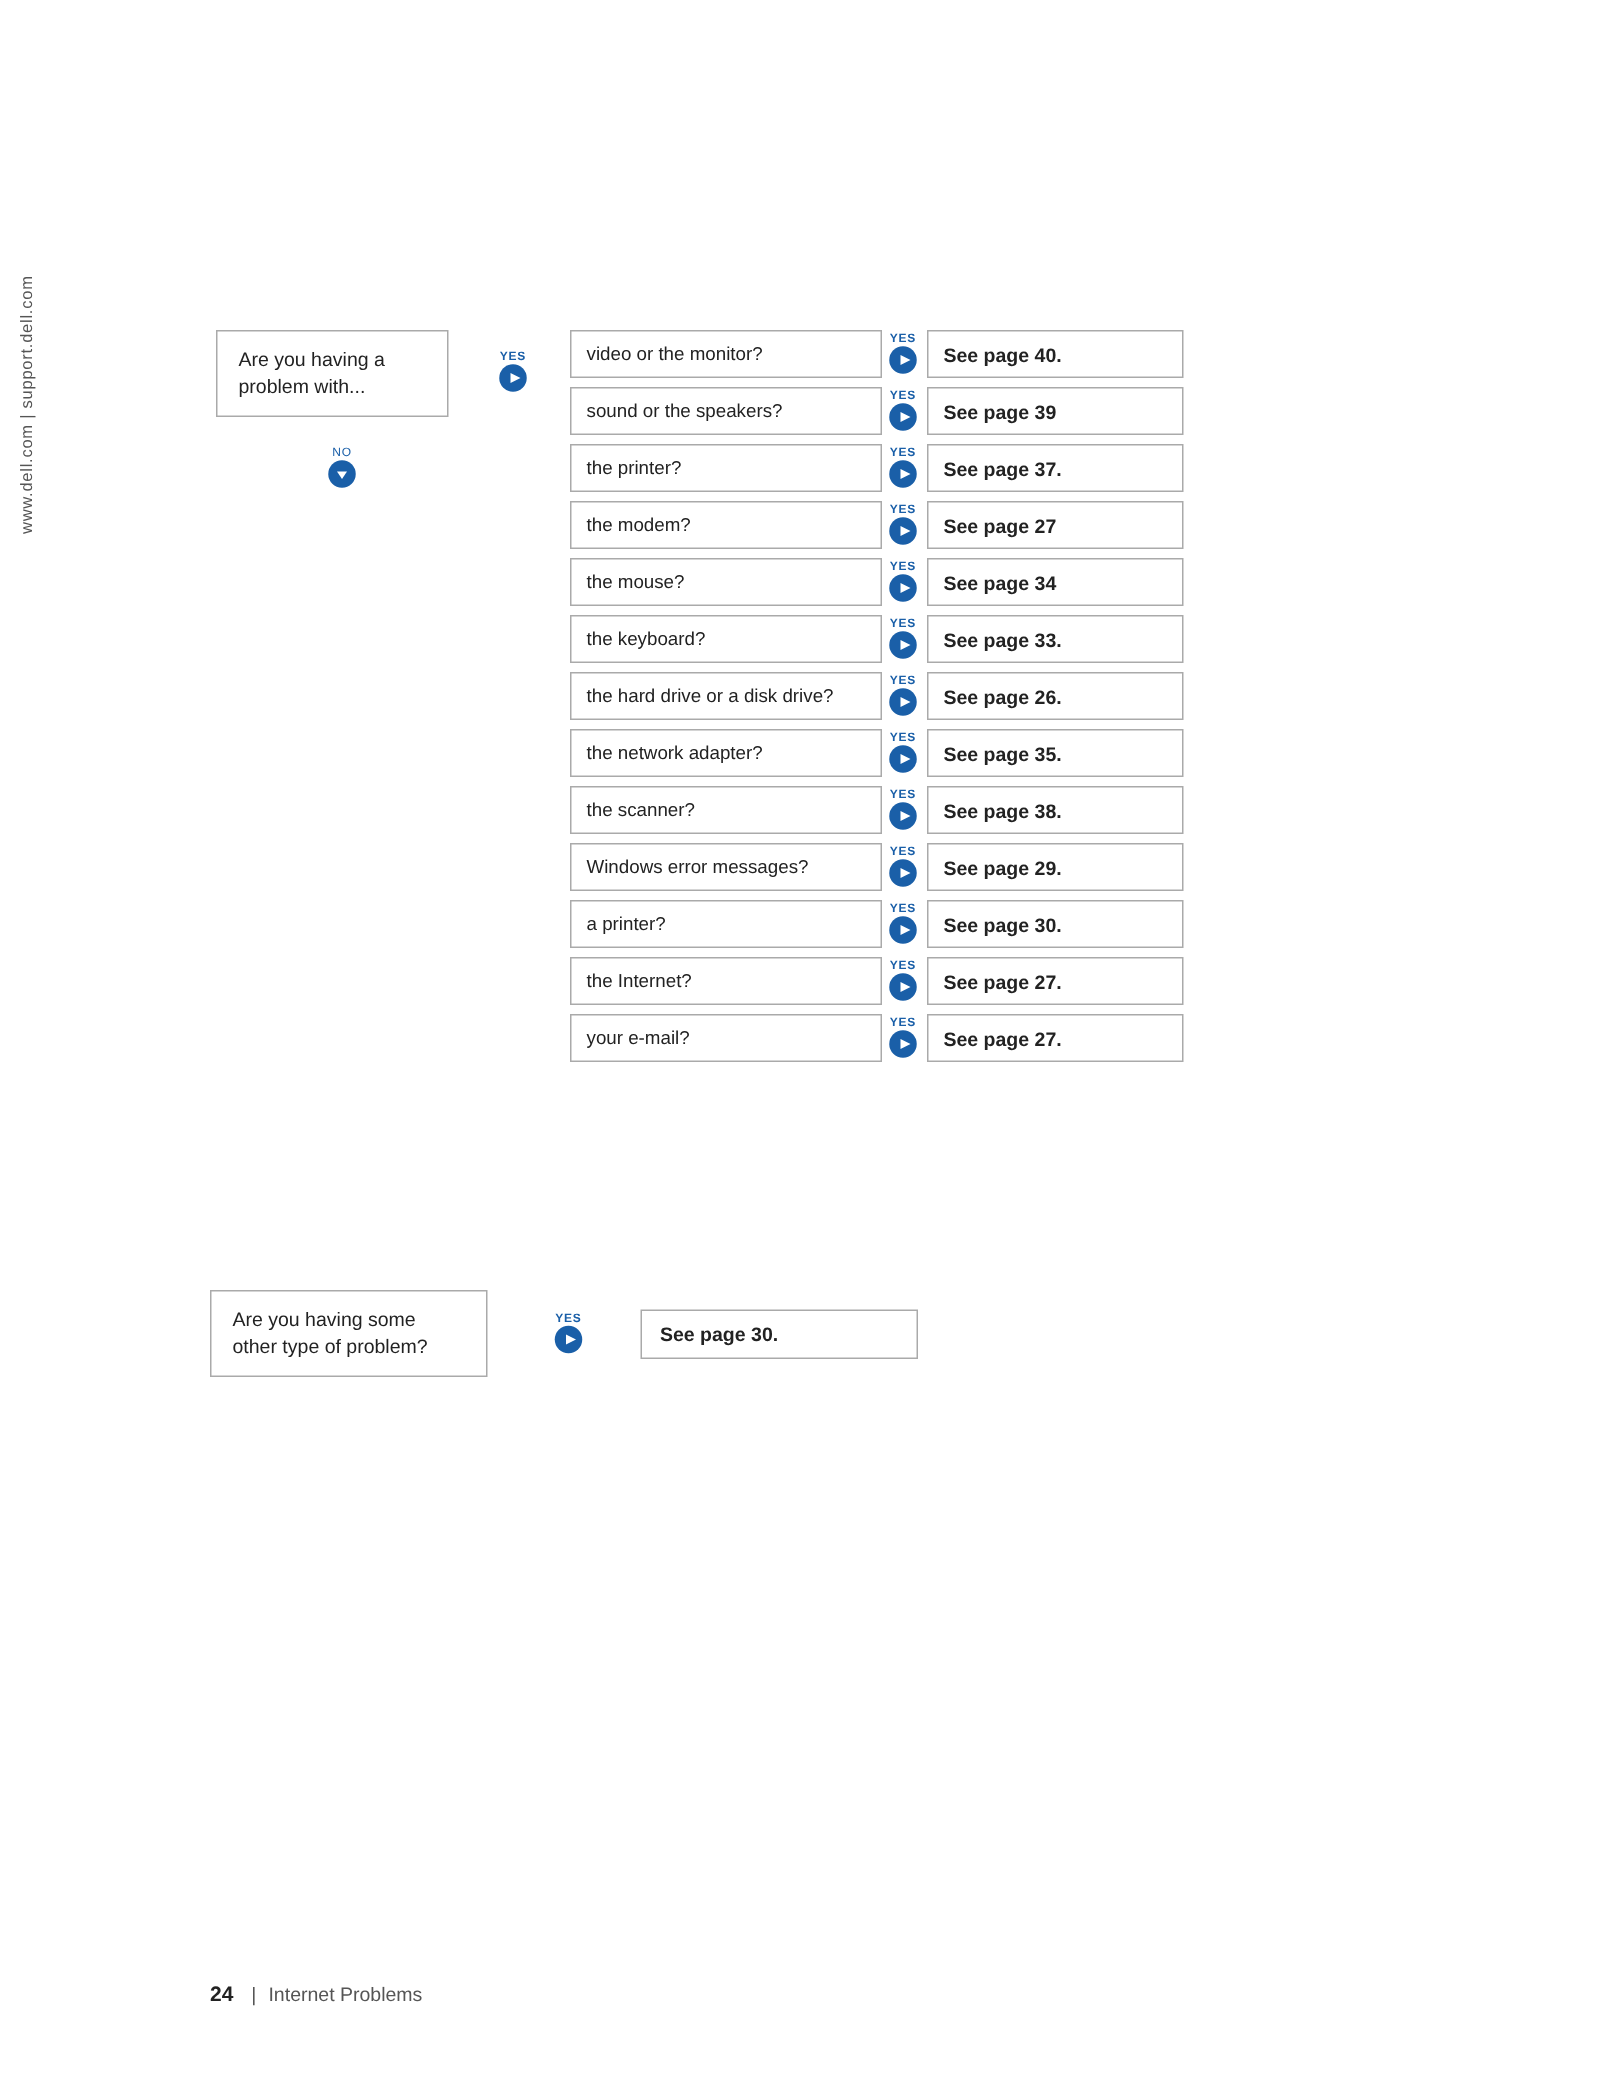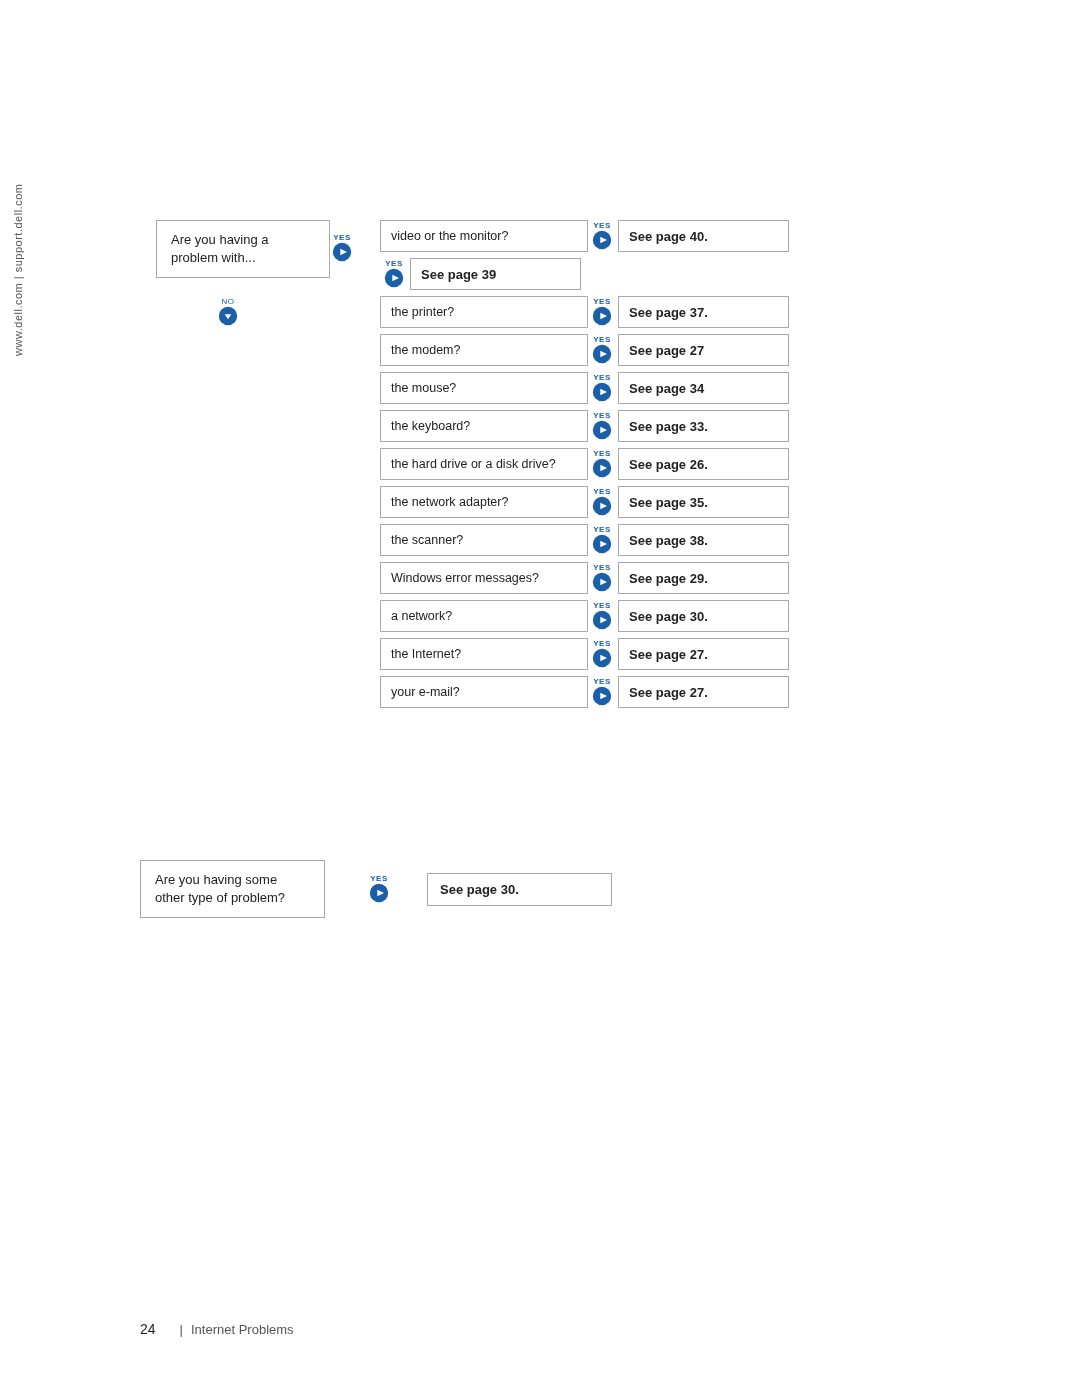--- a/index.html
+++ b/index.html
@@ -38,28 +38,28 @@
       position: absolute;
       left: 140px;
       top: 220px;
       width: 800px;
     }
 
     
     .problem-box {
       border: 1px solid #aaa;
       padding: 10px 14px;
-      width: 174px;
+      width: 155px;
       font-size: 13px;
       line-height: 1.4;
       background: #fff;
       display: inline-block;
       vertical-align: top;
       position: absolute;
-      left: 16px;
+      left: 4px;
       top: 0;
     }
 
     
     .yes-badge {
       display: inline-flex;
       flex-direction: column;
       align-items: center;
       margin-right: 2px;
     }
@@ -159,23 +159,23 @@
       position: absolute;
       bottom: 60px;
       left: 140px;
       font-size: 13px;
       color: #222;
       display: flex;
       align-items: center;
     }
 
     .page-number {
-      font-weight: normal;
+      font-weight: bold;
       font-size: 14px;
-      margin-right: 16px;
+      margin-right: 4px;
     }
 
     .separator {
       margin: 0 8px;
       color: #555;
     }
 
     .footer-text {
       color: #555;
     }
@@ -218,20 +218,21 @@
           <div style="display: flex; flex-direction: column; align-items: center; margin: 0px 4px;">
             <span class="yes-text">YES</span>
             <svg viewBox="0 0 24 24" width="20" height="20">
               <circle cx="12" cy="12" r="11" fill="#1a5fa8"></circle>
               <polygon points="10,8 18,12 10,16" fill="white"></polygon>
             </svg>
           </div>
           <div class="answer-box">See page 40.</div>
         </div>
         <div class="question-row">
+          <div class="question-box">sound or the speakers?</div>
           <div style="display: flex; flex-direction: column; align-items: center; margin: 0px 4px;">
             <span class="yes-text">YES</span>
             <svg viewBox="0 0 24 24" width="20" height="20">
               <circle cx="12" cy="12" r="11" fill="#1a5fa8"></circle>
               <polygon points="10,8 18,12 10,16" fill="white"></polygon>
             </svg>
           </div>
           <div class="answer-box">See page 39</div>
         </div>
         <div class="question-row">
@@ -316,21 +317,21 @@
           <div style="display: flex; flex-direction: column; align-items: center; margin: 0px 4px;">
             <span class="yes-text">YES</span>
             <svg viewBox="0 0 24 24" width="20" height="20">
               <circle cx="12" cy="12" r="11" fill="#1a5fa8"></circle>
               <polygon points="10,8 18,12 10,16" fill="white"></polygon>
             </svg>
           </div>
           <div class="answer-box">See page 29.</div>
         </div>
         <div class="question-row">
-          <div class="question-box">a network?</div>
+          <div class="question-box">a printer?</div>
           <div style="display: flex; flex-direction: column; align-items: center; margin: 0px 4px;">
             <span class="yes-text">YES</span>
             <svg viewBox="0 0 24 24" width="20" height="20">
               <circle cx="12" cy="12" r="11" fill="#1a5fa8"></circle>
               <polygon points="10,8 18,12 10,16" fill="white"></polygon>
             </svg>
           </div>
           <div class="answer-box">See page 30.</div>
         </div>
         <div class="question-row">

